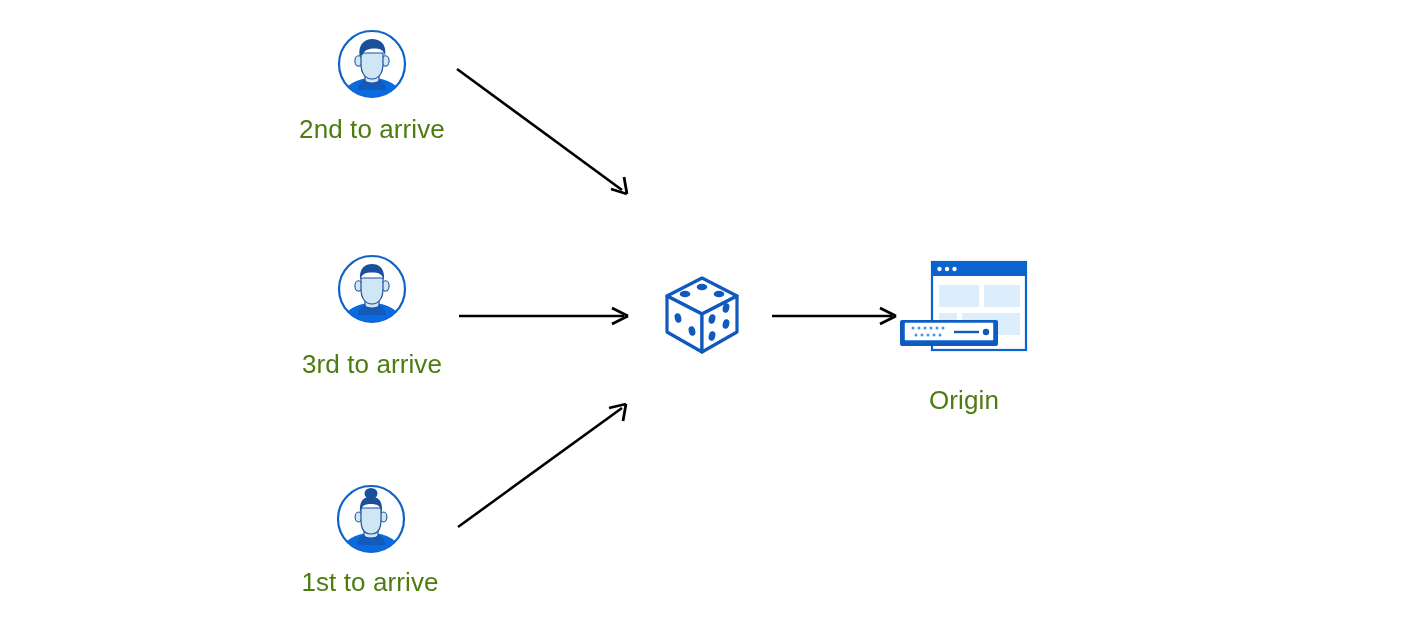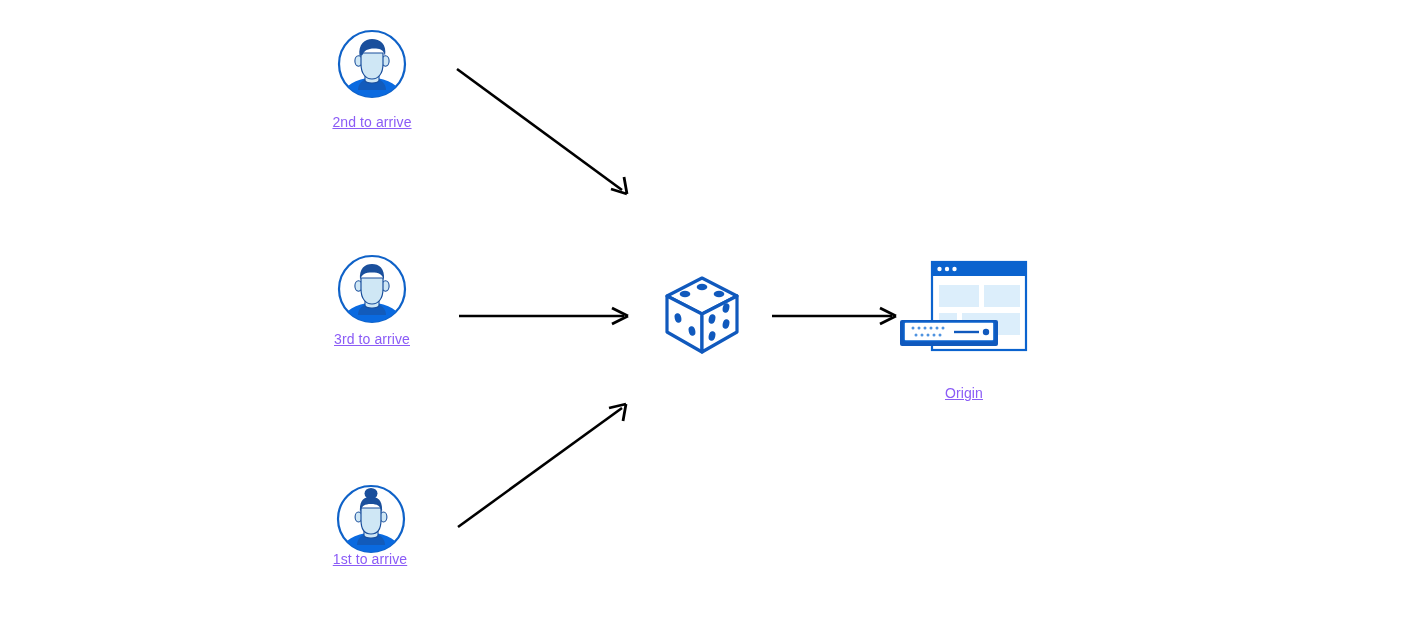--- a/index.html
+++ b/index.html
@@ -20,26 +20,25 @@
     inset: 0;
     width: 1405px;
     height: 633px;
   }
   .node {
     position: absolute;
   }
   .node-label {
     position: absolute;
     font-family: "Liberation Sans", sans-serif;
-    font-size: 14px;
-    color: #8b5cf6;
+    font-size: 26px;
+    color: #4d7c0f;
     white-space: nowrap;
     text-align: center;
     letter-spacing: 0.1px;
-    text-decoration: underline;
   }
   .avatar {
     position: absolute;
     width: 72px;
     height: 72px;
   }
   .dice {
     position: absolute;
     width: 90px;
     height: 90px;
@@ -125,21 +124,21 @@
       <g clip-path="url(#clip-av2)">
         <path d="M 36 50 C 16 50 4 62 2 76 L 70 76 C 68 62 56 50 36 50 Z" fill="#0a6ae0"></path>
         <path d="M 36 50 C 27 50 22 56 22 62 L 50 62 C 50 56 45 50 36 50 Z" fill="#1a4f9c" opacity="0.55"></path>
         <path d="M 29 40 L 29 52 C 29 56 43 56 43 52 L 43 40 Z" fill="#cfe7f5" stroke="#1a4f9c" stroke-width="1.1"></path>
         <ellipse cx="22.5" cy="33" rx="3.6" ry="5.2" fill="#cfe7f5" stroke="#1a4f9c" stroke-width="1.1"></ellipse>
         <ellipse cx="49.5" cy="33" rx="3.6" ry="5.2" fill="#cfe7f5" stroke="#1a4f9c" stroke-width="1.1"></ellipse>
         <path d="M 25 25 L 25 36 C 25 46 30 51 36 51 C 42 51 47 46 47 36 L 47 25 Z" fill="#cfe7f5" stroke="#1a4f9c" stroke-width="1.2"></path>
         <path d="M 24 27 C 23 15 29 11 36 11 C 43 11 49 15 48 27 C 46 21 43 19.5 36 19.5 C 29 19.5 26 21 24 27 Z" fill="#1a4f9c"></path>
       </g>
     </svg>
-    <div class="node-label" style="left:-39px; top:78px; width:150px;">3rd to arrive</div>
+    <div class="node-label" style="left:-39px; top:96px; width:150px;">3rd to arrive</div>
   </div>
 
   <div class="node" style="left:335px; top:483px;">
     <svg class="avatar" style="left:0; top:0;" viewBox="0 0 72 72">
       <defs>
         <clipPath id="clip-av3">
             <circle cx="36" cy="36" r="33"></circle>
           </clipPath>
       </defs>
       <circle cx="36" cy="36" r="33" fill="#ffffff" stroke="#0f62c8" stroke-width="2.2"></circle>
@@ -149,21 +148,21 @@
         <path d="M 29 40 L 29 52 C 29 56 43 56 43 52 L 43 40 Z" fill="#cfe7f5" stroke="#1a4f9c" stroke-width="1.1"></path>
         <ellipse cx="23.5" cy="34" rx="3.4" ry="5" fill="#cfe7f5" stroke="#1a4f9c" stroke-width="1.1"></ellipse>
         <ellipse cx="48.5" cy="34" rx="3.4" ry="5" fill="#cfe7f5" stroke="#1a4f9c" stroke-width="1.1"></ellipse>
         <path d="M 26 25 L 26 37 C 26 47 30.5 51 36 51 C 41.5 51 46 47 46 37 L 46 25 Z" fill="#cfe7f5" stroke="#1a4f9c" stroke-width="1.2"></path>
 
         <ellipse cx="36" cy="10.5" rx="6.5" ry="5.5" fill="#1a4f9c"></ellipse>
 
         <path d="M 25 30 C 24 17 29 14 36 14 C 43 14 48 17 47 30 C 45.5 24 44 21 36 21 C 28 21 26.5 24 25 30 Z" fill="#1a4f9c"></path>
       </g>
     </svg>
-    <div class="node-label" style="left:-40px; top:68px; width:150px;">1st to arrive</div>
+    <div class="node-label" style="left:-40px; top:84px; width:150px;">1st to arrive</div>
   </div>
 
   <div class="node" style="left:657px; top:270px;">
     <svg class="dice" style="left:0; top:0;" viewBox="0 0 90 90">
       <g stroke="#1059bd" stroke-width="3.2" fill="#ffffff" stroke-linejoin="round">
 
         <path d="M 45 8 L 80 26 L 45 44 L 10 26 Z"></path>
 
         <path d="M 10 26 L 45 44 L 45 82 L 10 62 Z"></path>
 

